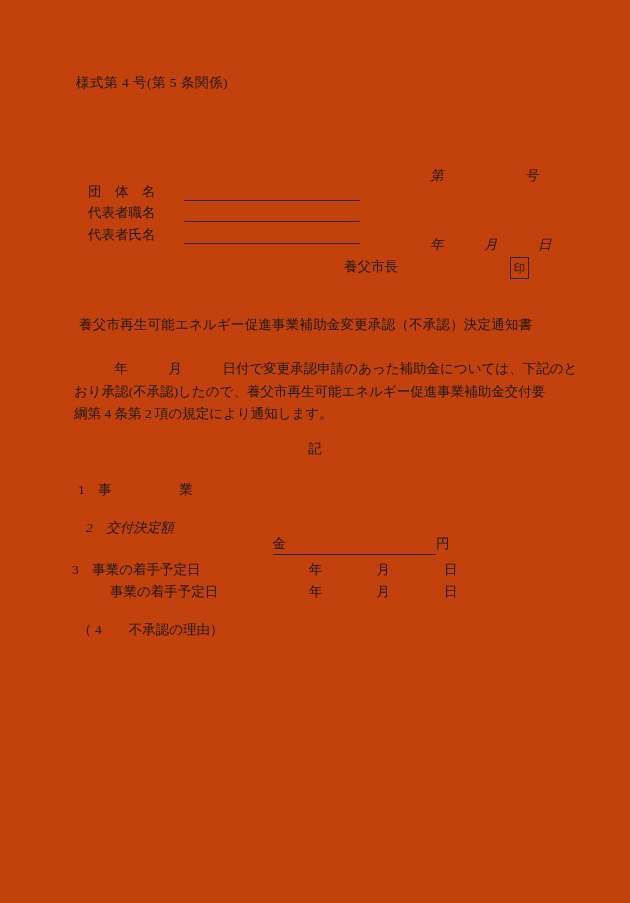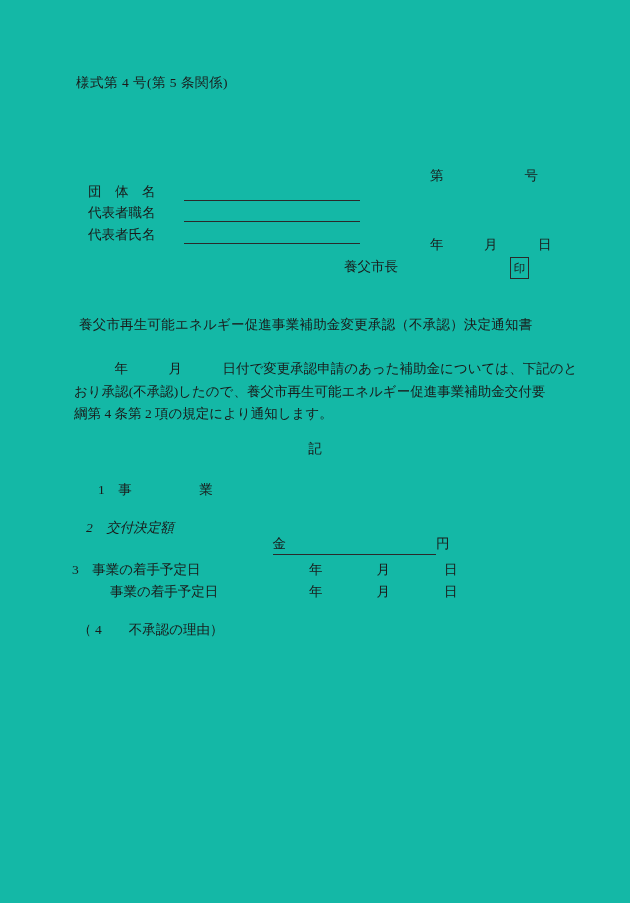--- a/index.html
+++ b/index.html
@@ -12,21 +12,21 @@
     height: 903px;
     position: relative;
     font-family: "Liberation Serif", "DejaVu Serif", serif;
     color: #1a1a1a;
     background: #fdfdfc;
     overflow: hidden;
   }
   .page {
     position: absolute;
     inset: 0;
-    background: #14b8a6;
+    background: #c2410c;
   }
 
   .abs { position: absolute; }
 
   
   #form-no {
     left: 76px;
     top: 74px;
     font-size: 13.5px;
     letter-spacing: 0.5px;
@@ -34,21 +34,21 @@
   }
 
   
   #doc-meta {
     left: 430px;
     top: 118px;
     font-size: 13.5px;
     line-height: 23px;
     white-space: pre;
   }
-  #doc-meta .meta-line { display: block; white-space: pre; }
+  #doc-meta .meta-line { display: block; white-space: pre; font-style: italic; }
 
   
   #applicant-block {
     left: 70px;
     top: 179px;
     font-size: 13.5px;
   }
   .applicant-row {
     display: flex;
     align-items: flex-end;
@@ -114,21 +114,21 @@
     text-align: center;
     font-size: 13.5px;
   }
 
   
   .item-row {
     position: absolute;
     font-size: 13.5px;
     white-space: pre;
   }
-  #item-1 { left: 98px; top: 481px; }
+  #item-1 { left: 78px; top: 481px; }
   #item-2-label { left: 86px; top: 519px; font-style: italic; }
   .money-field {
     position: absolute;
     left: 259px;
     top: 519px;
     font-size: 13.5px;
     white-space: pre;
   }
   .money-underline {
     display: inline-block;

